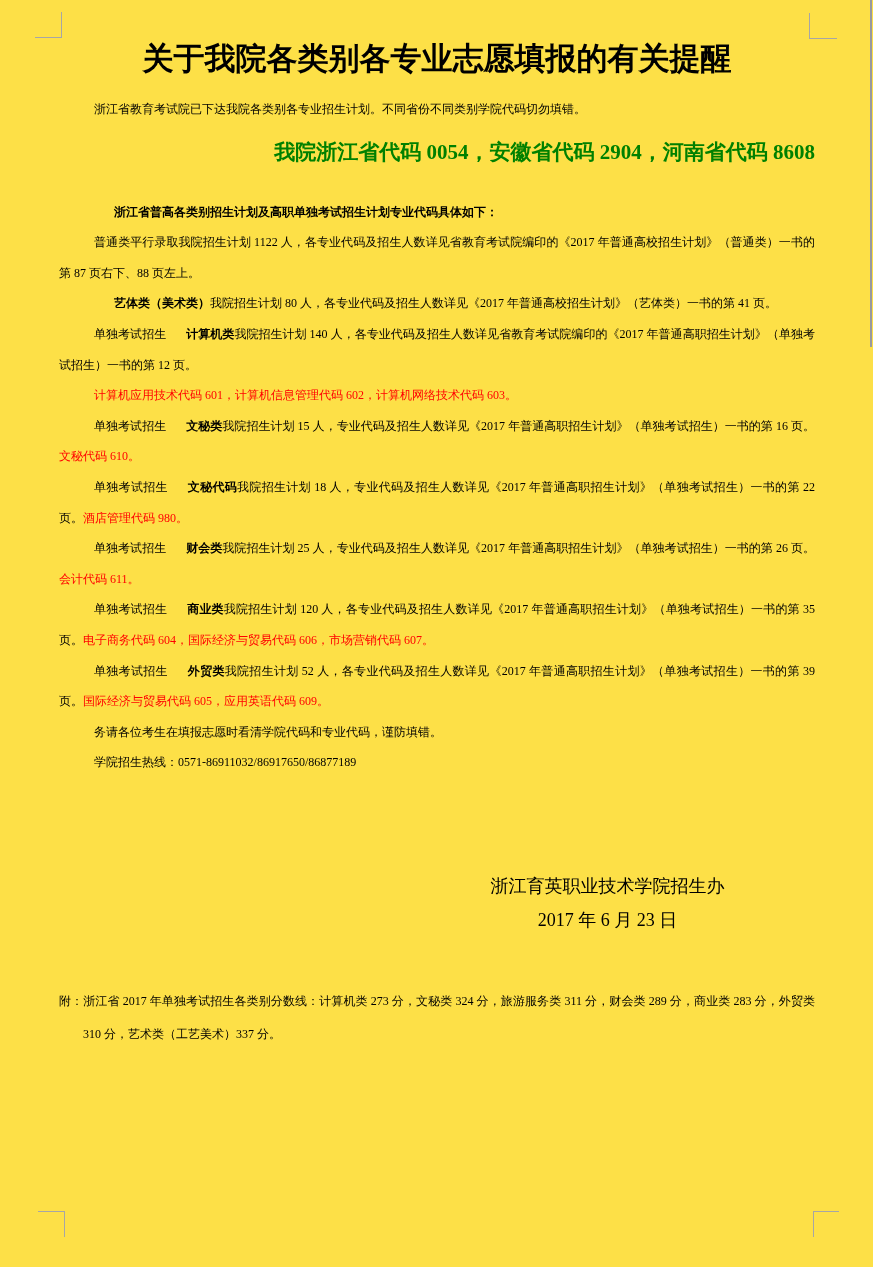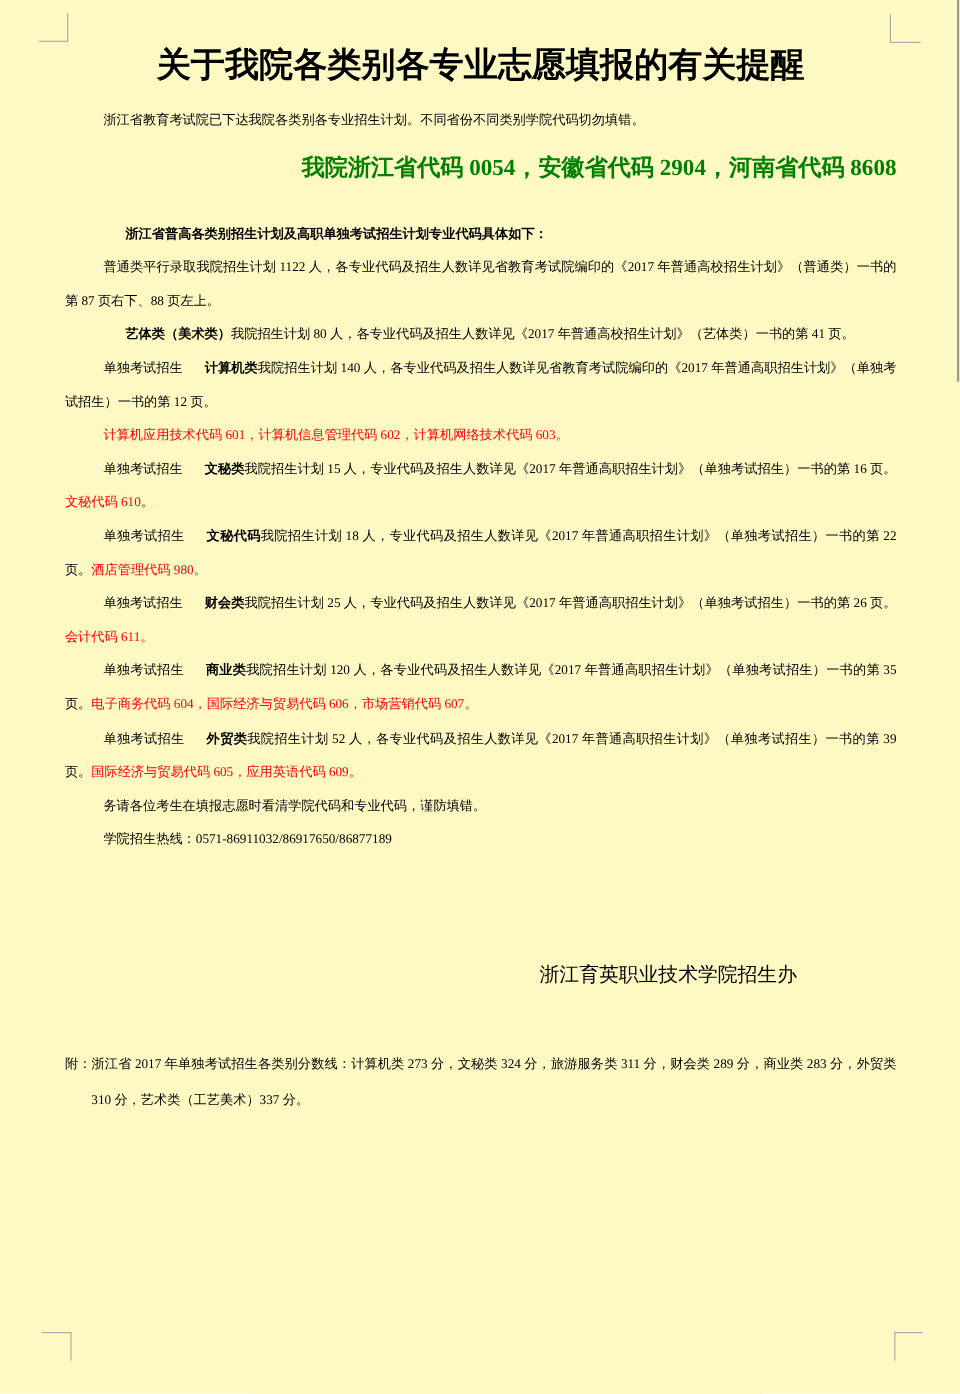--- a/index.html
+++ b/index.html
@@ -4,21 +4,21 @@
 <style>
   * { margin:0; padding:0; box-sizing:border-box; }
   html, body { width:873px; height:1267px; }
   body {
     background:#ffffff;
     color:#000000;
     font-family:"Liberation Serif","DejaVu Serif",serif;
     position:relative;
     overflow:hidden;
   }
-  .page { position:absolute; inset:0; background:#fef9c3; }
+  .page { position:absolute; inset:0; background:#fde047; }
 
   
   .crop { position:absolute; }
   .crop-tl { left:35px; top:12px;   width:27px; height:26px; border-right:1px solid #a6a6a6; border-bottom:1px solid #a6a6a6; }
   .crop-tr { left:809px; top:13px;  width:28px; height:26px; border-left:1px solid #a6a6a6;  border-bottom:1px solid #a6a6a6; }
   .crop-bl { left:38px; top:1211px; width:27px; height:26px; border-right:1px solid #a6a6a6; border-top:1px solid #a6a6a6; }
   .crop-br { left:813px; top:1211px;width:26px; height:26px; border-left:1px solid #a6a6a6;  border-top:1px solid #a6a6a6; }
 
   .right-edge { position:absolute; left:870px; top:0; width:2px; height:347px; background:#98989e; }
 
@@ -98,18 +98,19 @@
         <p class="body"><span class="seg-n">单独考试招生</span><span class="seg-b">文秘代码</span><span class="seg-n">我院招生计划 18 人，专业代码及招生人数详见《2017 年普通高职招生计划》（单独考试招生）一书的第 22 页。</span><span class="seg-r">酒店管理代码 980。</span></p>
         <p class="body"><span class="seg-n">单独考试招生</span><span class="seg-b">财会类</span><span class="seg-n">我院招生计划 25 人，专业代码及招生人数详见《2017 年普通高职招生计划》（单独考试招生）一书的第 26 页。</span><span class="seg-r">会计代码 611。</span></p>
         <p class="body"><span class="seg-n">单独考试招生</span><span class="seg-b">商业类</span><span class="seg-n">我院招生计划 120 人，各专业代码及招生人数详见《2017 年普通高职招生计划》（单独考试招生）一书的第 35 页。</span><span class="seg-r">电子商务代码 604，国际经济与贸易代码 606，市场营销代码 607。</span></p>
         <p class="body"><span class="seg-n">单独考试招生</span><span class="seg-b">外贸类</span><span class="seg-n">我院招生计划 52 人，各专业代码及招生人数详见《2017 年普通高职招生计划》（单独考试招生）一书的第 39 页。</span><span class="seg-r">国际经济与贸易代码 605，应用英语代码 609。</span></p>
         <p class="body"><span class="seg-n">务请各位考生在填报志愿时看清学院代码和专业代码，谨防填错。</span></p>
         <p class="body"><span class="seg-n">学院招生热线：0571-86911032/86917650/86877189</span></p>
       </div>
 
     <div class="signature-block">
       <p>浙江育英职业技术学院招生办</p>
+      <p>2017 年 6 月 23 日</p>
     </div>
 
     <p class="appendix">附：浙江省 2017 年单独考试招生各类别分数线：计算机类 273 分，文秘类 324 分，旅游服务类 311 分，财会类 289 分，商业类 283 分，外贸类 310 分，艺术类（工艺美术）337 分。</p>
   </div>
 
 </div>
 
 </body></html>

